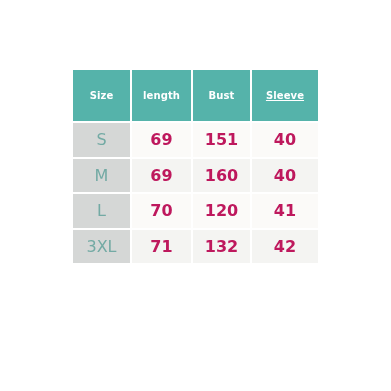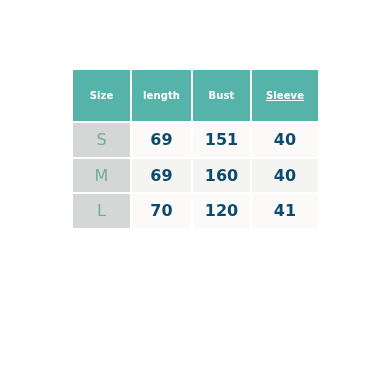--- a/index.html
+++ b/index.html
@@ -52,21 +52,21 @@
   thead th:last-child { border-right: none; text-decoration: underline; }
 
   
   tbody td {
     height: 33.5px;
     text-align: center;
     vertical-align: middle;
     padding: 0;
     font-size: 16px;
     font-weight: bold;
-    color: #0c4a6e;
+    color: #be185d;
     border-right: 2px solid #ffffff;
     border-bottom: 2px solid #ffffff;
   }
   tbody td:last-child { border-right: none; }
   tbody tr:last-child td { border-bottom: none; }
 
   
   tbody td.size-cell {
     background: #d5d7d6;
     color: #73aaa4;
@@ -112,16 +112,22 @@
         <td class="data-cell">69</td>
         <td class="data-cell">160</td>
         <td class="data-cell">40</td>
       </tr>
       <tr class="row-odd">
         <td class="size-cell">L</td>
         <td class="data-cell">70</td>
         <td class="data-cell">120</td>
         <td class="data-cell">41</td>
       </tr>
+      <tr class="row-even">
+        <td class="size-cell">3XL</td>
+        <td class="data-cell">71</td>
+        <td class="data-cell">132</td>
+        <td class="data-cell">42</td>
+      </tr>
     </tbody>
   </table>
 
 </div>
 
 </body></html>

